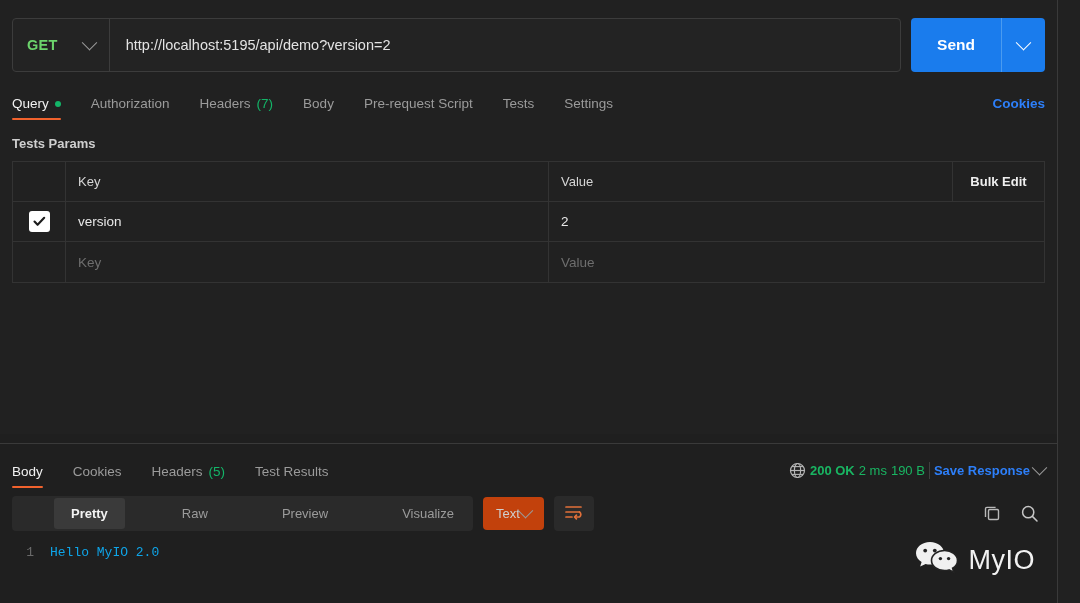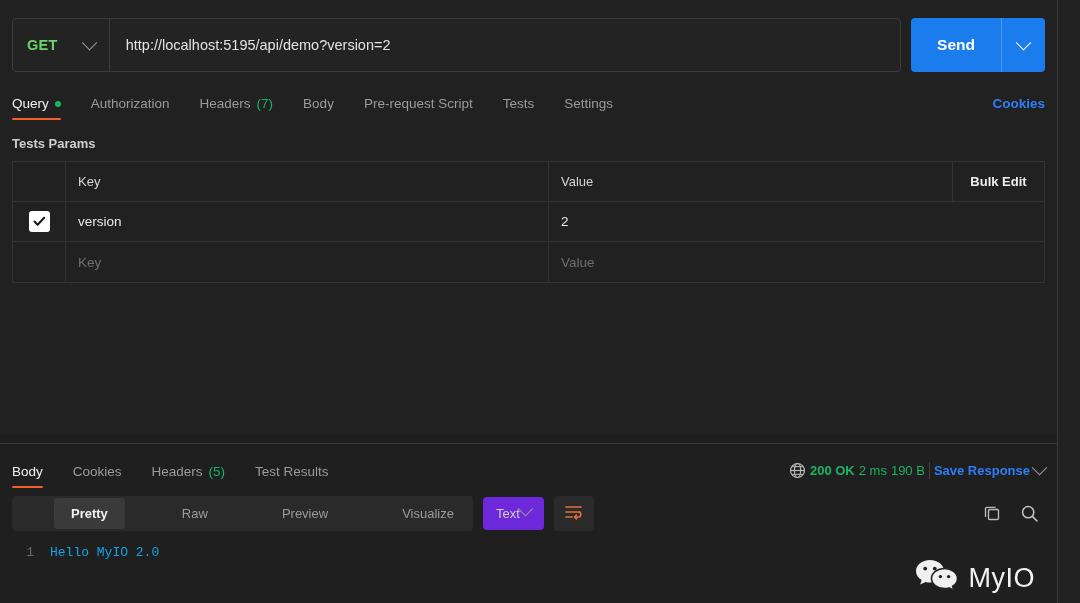--- a/index.html
+++ b/index.html
@@ -104,39 +104,39 @@
 
   .fmt-row { display:flex; align-items:center; gap:10px; padding:8px 12px 0 12px; }
   .seg { display:flex; background:#2a2a2a; border-radius:4px; padding:2px; }
   .seg-btn {
     color:#9b9b9b; font-size:13px; padding:8px 17px; border-radius:3px; cursor:pointer;
     white-space:nowrap;
     margin-left:40px;
   }
   .seg-btn.active { background:#3a3a3a; color:#f3f3f3; font-weight:700; }
   .sel-box {
-    display:flex; background:#6d28d9;
+    display:flex; align-items:center; background:#c2410c;
     border-radius:4px; padding:9px 13px; cursor:pointer;
   }
   .sel-label { color:#cfcfcf; font-size:13px; }
   .wrap-btn {
     background:#2a2a2a; border-radius:4px; width:40px; height:35px;
     display:flex; align-items:center; justify-content:center; cursor:pointer;
   }
   .fmt-right { margin-left:auto; display:flex; align-items:center; gap:18px; padding-right:6px; }
   .icon-btn { cursor:pointer; display:flex; align-items:center; }
 
   .body-area { position:relative; padding:14px 12px 0 12px; }
   .code-line { display:flex; align-items:flex-start; font-family:"Liberation Mono", monospace; font-size:13px; }
   .lineno { width:38px; text-align:right; color:#6a6a6a; padding-right:16px; user-select:none; }
   .linetxt { color:#0ea5e9; }
 
   
   .watermark {
-    position:absolute; right:22px; bottom:4px;
+    position:absolute; right:22px; bottom:22px;
     display:flex; align-items:center; gap:9px; pointer-events:none;
   }
   .wm-text { color:#f2f2f2; font-size:27px; letter-spacing:.5px; }
 </style>
 </head>
 <body>
 
 <div class="app">
   <div class="main-col">
 

